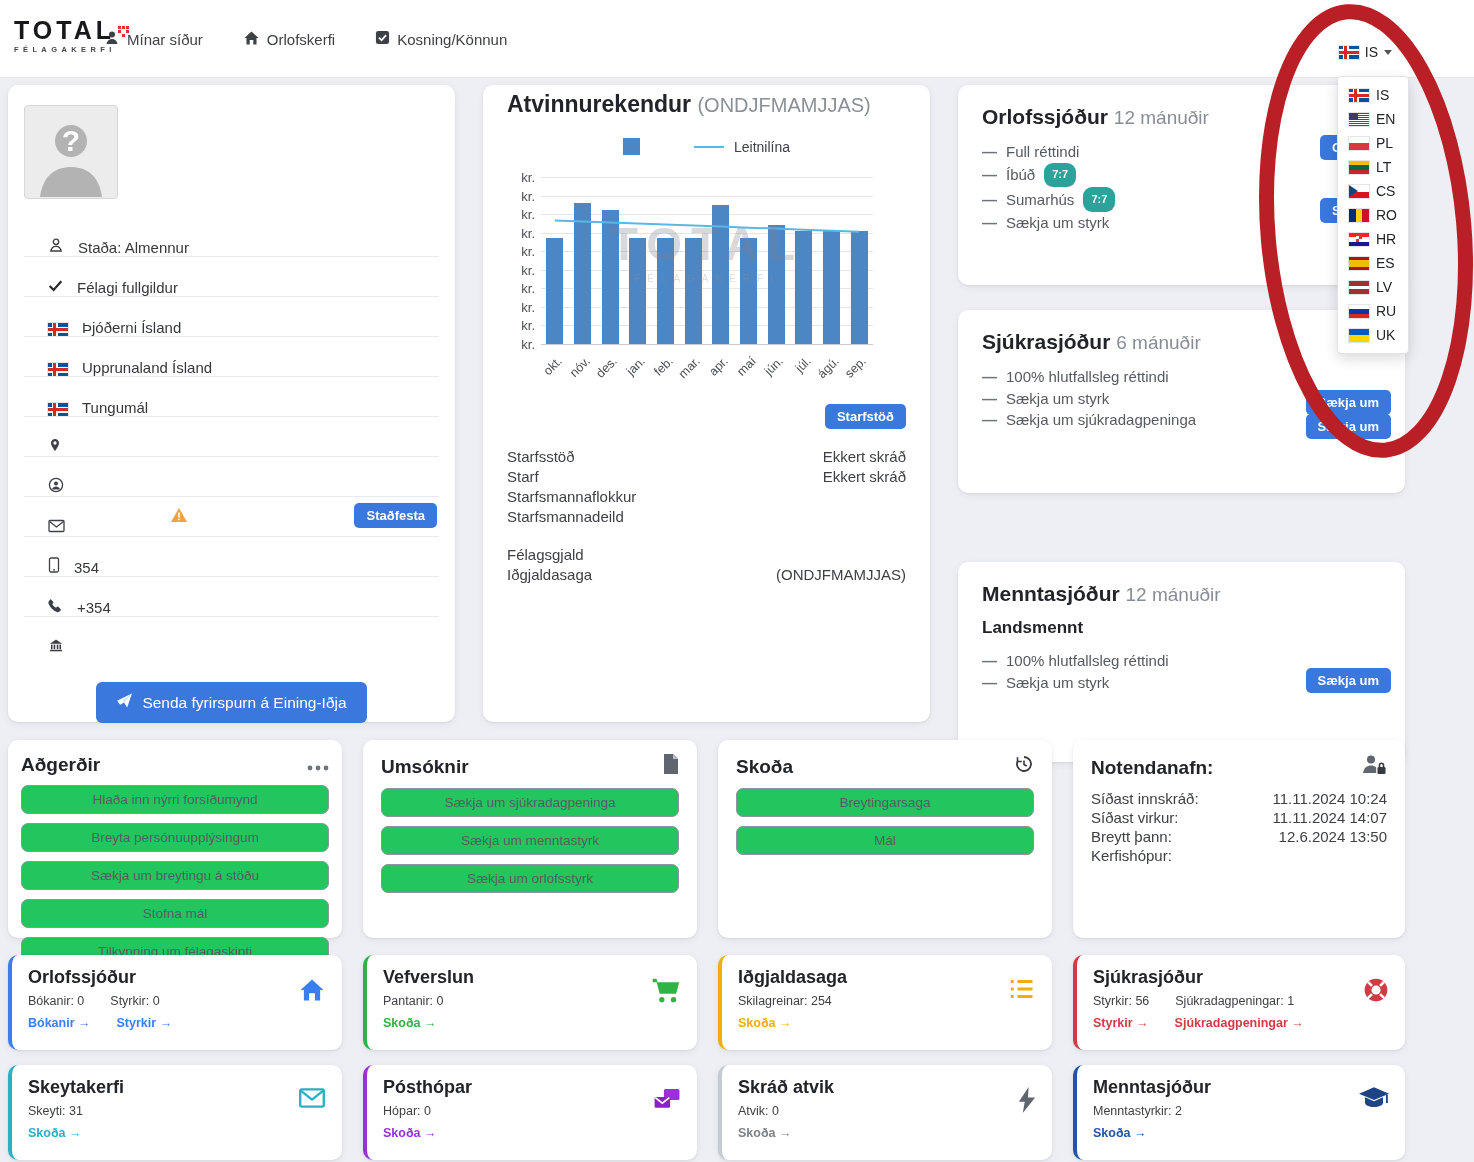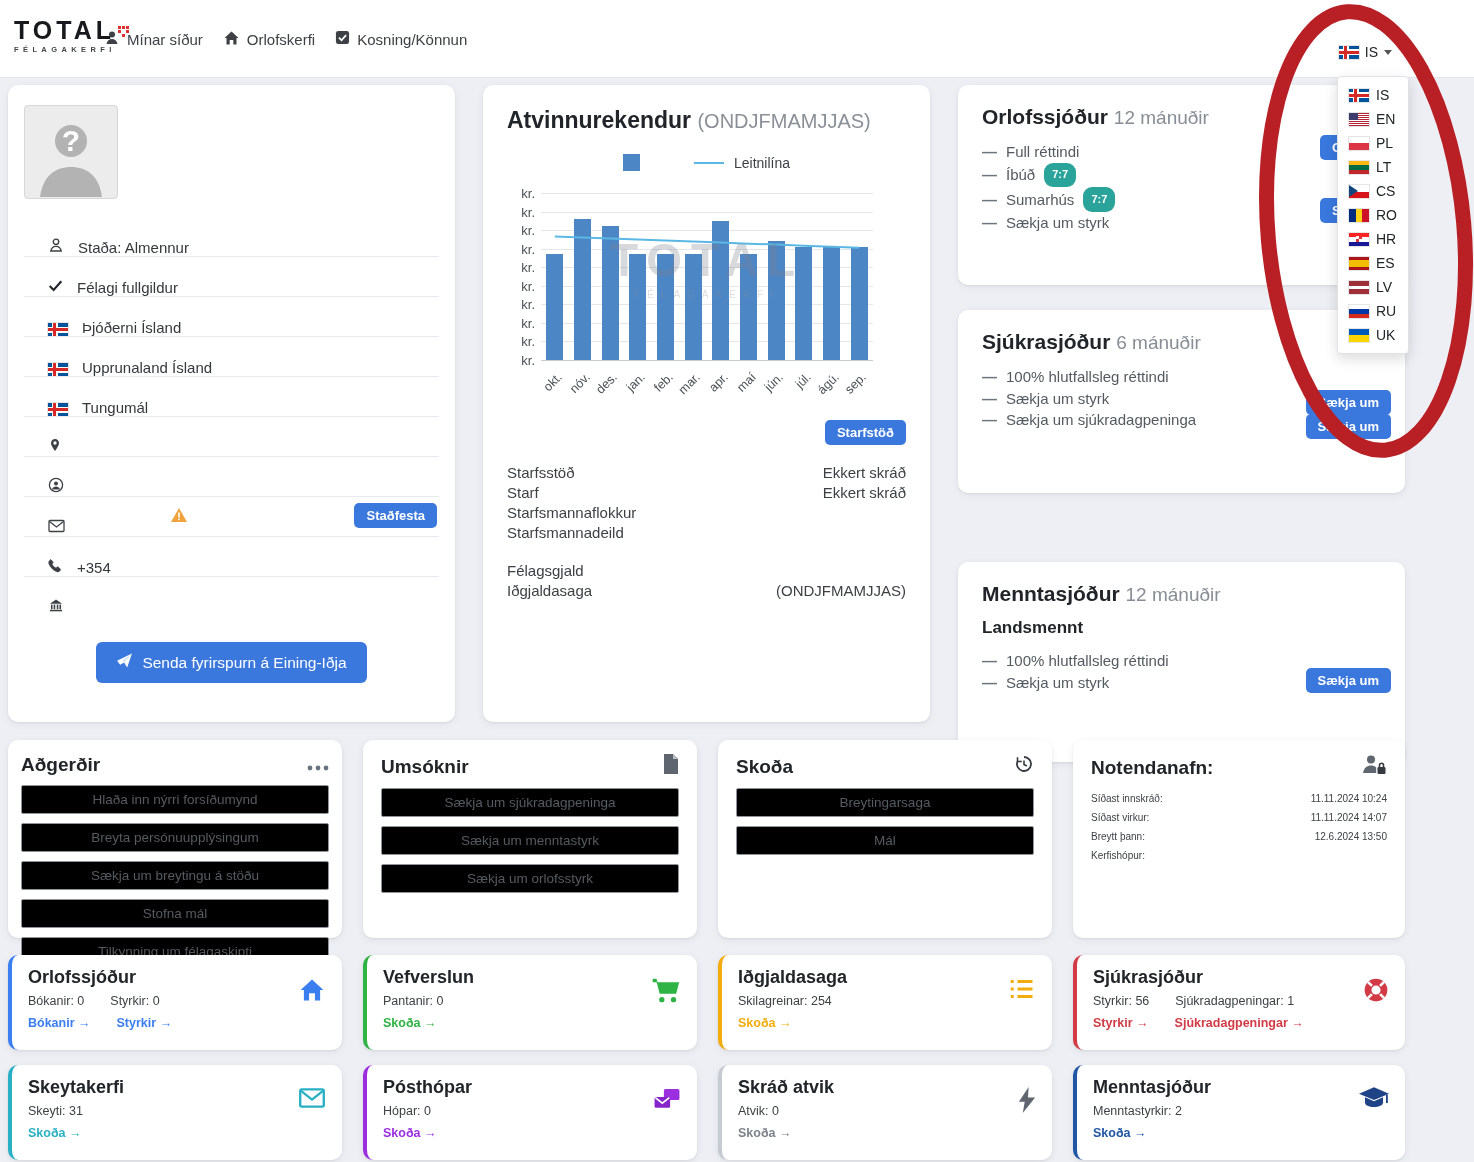--- a/index.html
+++ b/index.html
@@ -5,21 +5,21 @@
 <style>
   html,body{margin:0;padding:0;background:#edeff4;font-family:"Liberation Sans",sans-serif;}
   #page{position:relative;width:1474px;height:1162px;background:#edeff4;overflow:hidden;}
 
   
   .navbar{position:absolute;left:0;top:0;width:1474px;height:78px;background:#fff;border-bottom:1px solid #e3e5e9;box-sizing:border-box;}
   .brand{position:absolute;left:14px;top:18px;cursor:pointer;}
   .brand-top{display:flex;align-items:flex-start;font-weight:700;font-size:25px;letter-spacing:4px;color:#17191c;line-height:24px;}
   .brand-sub{font-size:7.5px;letter-spacing:4.4px;color:#42464c;margin-top:1px;font-weight:700;}
   .brand-dots{margin-left:3px;margin-top:2px;}
-  .nav-items{position:absolute;left:104px;top:0;height:78px;display:flex;align-items:center;gap:20px;}
+  .nav-items{position:absolute;left:104px;top:0;height:78px;display:flex;align-items:center;gap:40px;}
   .nav-item{display:flex;align-items:center;gap:7px;font-size:15px;color:#3d4146;cursor:pointer;}
   .nav-item svg{flex:0 0 auto;}
   .lang-btn{position:absolute;right:82px;top:44px;display:flex;align-items:center;gap:6px;font-size:14px;color:#212529;cursor:pointer;}
   .caret{width:0;height:0;border-left:4px solid transparent;border-right:4px solid transparent;border-top:5px solid #555;}
 
   
   .flag{width:20px;height:13px;display:inline-block;flex:0 0 auto;box-shadow:0 0 0 1px rgba(0,0,0,.10);position:relative;overflow:hidden;}
   .flag-is{background:
     linear-gradient(#d72828,#d72828) 0 50%/100% 3px no-repeat,
     linear-gradient(#d72828,#d72828) 30% 0/3px 100% no-repeat,
@@ -58,21 +58,21 @@
   .profile-rows{margin-top:18px;}
   .p-row{position:relative;display:flex;align-items:flex-end;gap:14px;height:39px;margin:0 16px;padding-left:24px;border-top:1px solid #e9eaee;font-size:15px;color:#34383d;}
   .p-row:first-child{border-top:none;}
   .p-row .txt{color:#34383d;}
   .warn{position:absolute;left:146px;top:10px;}
   .btn-primary{background:#3a78de;color:#fff;border:none;border-radius:5px;font-weight:700;font-size:13px;padding:5px 12px;cursor:pointer;font-family:"Liberation Sans",sans-serif;}
   .p-row .btn-primary{position:absolute;right:2px;top:6px;}
   .send-btn{display:flex;align-items:center;gap:9px;margin:26px auto 0;background:#3a78de;color:#fff;border:none;border-radius:6px;font-size:15.5px;font-weight:400;padding:10px 20px;cursor:pointer;font-family:"Liberation Sans",sans-serif;}
 
   
-  #chart-card{left:483px;top:85px;width:447px;height:637px;padding:22px 24px;}
+  #chart-card{left:483px;top:85px;width:447px;height:637px;padding:6px 24px;}
   .chart-title{font-size:23px;color:#212529;}
   .chart-title b{font-weight:700;}
   .chart-title .sub{color:#8a9097;font-weight:400;font-size:20px;}
   .legend{display:flex;align-items:center;justify-content:center;gap:54px;margin-top:20px;}
   .legend-swatch{width:17px;height:17px;background:#4d86c4;}
   .legend-line-wrap{display:flex;align-items:center;gap:10px;font-size:14px;color:#3d4146;}
   .legend-line{width:30px;height:2px;background:#5bb8e4;}
   .chart-wrap{display:flex;margin-top:22px;}
   #chart-ylabels{position:relative;width:34px;height:167px;}
   .ytick{position:absolute;right:6px;transform:translateY(-50%);font-size:13px;color:#4a5056;}
@@ -98,23 +98,23 @@
   .fund-items{margin-top:12px;}
   .f-item{display:flex;align-items:center;gap:9px;font-size:15px;color:#545a61;line-height:21.5px;}
   .dash{color:#6c757d;font-weight:700;}
   .badge-teal{background:#2aa39b;color:#fff;font-size:11px;font-weight:700;border-radius:9px;padding:1.5px 8px;}
   .fund-btn{position:absolute;right:14px;}
   .fund-sub{font-size:17px;font-weight:700;color:#212529;margin-top:12px;}
   .partial-btn{position:absolute;z-index:1;}
 
   
   .panel-title{display:flex;justify-content:space-between;align-items:center;font-size:19px;font-weight:700;color:#212529;}
-  .outline-btn{display:block;width:100%;background:#000000;border:1px solid #8f959c;border-radius:2px;color:#565b61;font-size:13.5px;padding:6px 0;margin-top:9px;text-align:center;cursor:pointer;box-sizing:border-box;font-family:"Liberation Sans",sans-serif;}
+  .outline-btn{display:block;width:100%;background:#22c55e;border:1px solid #8f959c;border-radius:7px;color:#565b61;font-size:13.5px;padding:6px 0;margin-top:9px;text-align:center;cursor:pointer;box-sizing:border-box;font-family:"Liberation Sans",sans-serif;}
   .badge-info{display:inline-block;background:#1b9cb5;color:#fff;border-radius:50%;width:15px;height:15px;line-height:15px;font-size:10px;font-weight:700;margin-left:5px;vertical-align:1px;}
-  .u-row{display:flex;justify-content:space-between;font-size:10px;color:#3d4146;line-height:19px;}
+  .u-row{display:flex;justify-content:space-between;font-size:15px;color:#3d4146;line-height:19px;}
 
   
   .stat-card{border-left:4px solid #ccc;padding:12px 16px;}
   .stat-title{font-size:18px;font-weight:700;color:#212529;}
   .stat-line{display:flex;gap:26px;font-size:12.5px;color:#3d4146;margin-top:6px;}
   .stat-links{display:flex;gap:26px;font-size:12.5px;font-weight:700;margin-top:8px;}
   .stat-links span{cursor:pointer;}
   .stat-icon{position:absolute;right:16px;top:22px;}
   .sc-blue{border-left-color:#3b7ef0}.sc-blue .stat-links{color:#3b7ef0}
   .sc-green{border-left-color:#2fb344}.sc-green .stat-links{color:#2fb344}
@@ -230,20 +230,27 @@
         <span><svg width="17" height="14" viewBox="0 0 17 14" fill="none" stroke="#3d4146" stroke-width="1.3">
               <rect x="1" y="1.5" width="15" height="11" rx="1"></rect>
               <path d="M1.5 2.5 8.5 8l7-5.5"></path>
             </svg></span>
         <span class="warn"><svg width="18" height="16" viewBox="0 0 18 16">
               <path d="M9 1 17 15H1z" fill="#f0a23c"></path>
               <rect x="8.2" y="5.5" width="1.6" height="5" fill="#fff"></rect>
               <rect x="8.2" y="11.6" width="1.6" height="1.6" fill="#fff"></rect>
             </svg></span>
         <button class="btn-primary">Staðfesta</button>
+      </div>
+      <div class="p-row">
+        <span><svg width="12" height="16" viewBox="0 0 12 16" fill="none" stroke="#3d4146" stroke-width="1.3">
+              <rect x="1.5" y="1" width="9" height="14" rx="1.5"></rect>
+              <path d="M5 12.8h2"></path>
+            </svg></span>
+        <span class="txt">354</span>
       </div>
       <div class="p-row">
         <span><svg width="15" height="15" viewBox="0 0 16 16" fill="#3d4146">
               <path d="M3.2 1.6 5.6 4c.4.4.4 1 0 1.4l-1 1c.8 1.8 2.2 3.2 4 4l1-1c.4-.4 1-.4 1.4 0l2.4 2.4c.4.4.4 1 0 1.4l-1.2 1.2c-.7.7-1.8.9-2.7.5-4-1.7-7.2-4.9-8.9-8.9-.4-.9-.2-2 .5-2.7L2.3 1.6c.3-.3.7-.3.9 0z"></path>
             </svg></span>
         <span class="txt">+354</span>
       </div>
       <div class="p-row">
         <span><svg width="16" height="15" viewBox="0 0 16 16" fill="#3d4146">
               <path d="M1.5 6 8 1.5 14.5 6z"></path>

